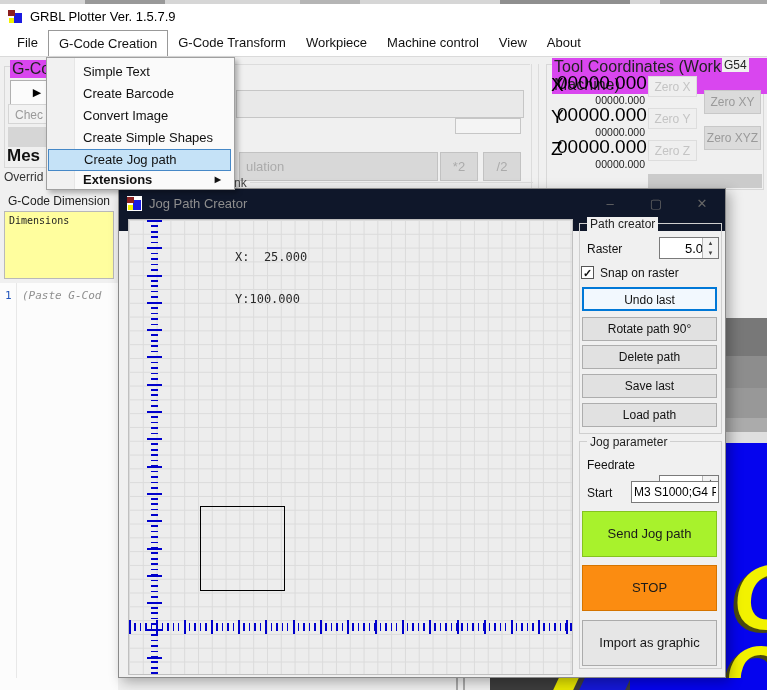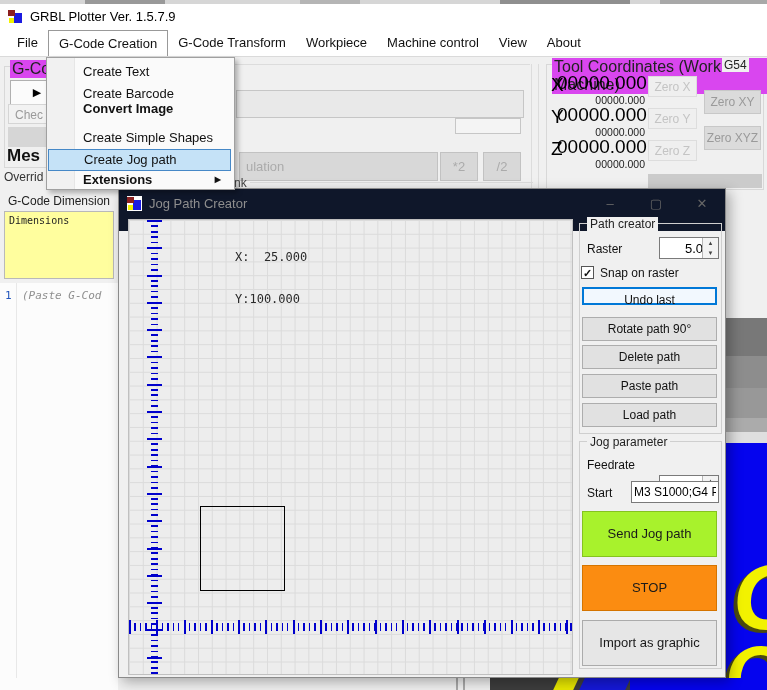--- a/index.html
+++ b/index.html
@@ -260,24 +260,24 @@
     <div class="fieldlabel" style="left:468px;top:53px;">Raster</div>
     <div class="spinner" style="left:540px;top:48px;">
       <input value="5.0" style="">
       <div class="spin-arrows">
         <div class="spin-up">▲</div>
         <div class="spin-down">▼</div>
       </div>
     </div>
     <div class="checkbox" style="left:462px;top:77px;"><span>✓</span></div>
     <div class="fieldlabel" style="left:481px;top:77px;">Snap on raster</div>
-    <div class="std-btn focused" style="left:463px;top:98px;height:18px;line-height:22px;">Undo last</div>
+    <div class="std-btn focused" style="left:463px;top:98px;height:24px;line-height:22px;">Undo last</div>
     <div class="std-btn" style="left:463px;top:128px;height:24px;line-height:22px;">Rotate path 90°</div>
     <div class="std-btn" style="left:463px;top:156px;height:24px;line-height:22px;">Delete path</div>
-    <div class="std-btn" style="left:463px;top:185px;height:24px;line-height:22px;">Paste path</div>
+    <div class="std-btn" style="left:463px;top:185px;height:24px;line-height:22px;">Save last</div>
     <div class="std-btn" style="left:463px;top:214px;height:24px;line-height:22px;">Load path</div>
 
     <div class="dlg-group" style="left:460px;top:252px;width:141px;height:226px;"></div>
     <div class="dlg-glabel" style="left:468px;top:246px;">Jog parameter</div>
     <div class="fieldlabel" style="left:468px;top:269px;">Feedrate</div>
     <div class="spinner" style="left:540px;top:258px;margin-top:28px;">
       <input value="100" style="">
       <div class="spin-arrows">
         <div class="spin-up">▲</div>
         <div class="spin-down">▼</div>
@@ -287,23 +287,23 @@
     <div class="textfield" style="left:512px;top:292px;width:88px;height:22px;">
       <input value="M3 S1000;G4 P1;" style="">
     </div>
     <div class="big-btn send-btn">Send Jog path</div>
     <div class="big-btn import-btn">Import as graphic</div>
     <div class="big-btn stop-btn">STOP</div>
   </div>
 
   <div class="abs dropdown">
     <div class="gutter"></div>
-    <div class="dd-item" style="top:3px;">Create Text</div>
+    <div class="dd-item" style="top:3px;">Simple Text</div>
     <div class="dd-item" style="top:25px;">Create Barcode</div>
-    <div class="dd-item" style="top:40px;font-weight:bold;">Convert Image</div>
+    <div class="dd-item" style="top:47px;">Convert Image</div>
     <div class="dd-item" style="top:69px;">Create Simple Shapes</div>
     <div class="dd-item hl" style="top:91px;line-height:20px;">Create Jog path</div>
     <div class="dd-item" style="top:113px;height:18px;line-height:18px;font-weight:bold;">
       <span>Extensions</span>
       <span class="dd-arrow" style="line-height:18px;">▶</span>
     </div>
   </div>
 
 </div>
 

